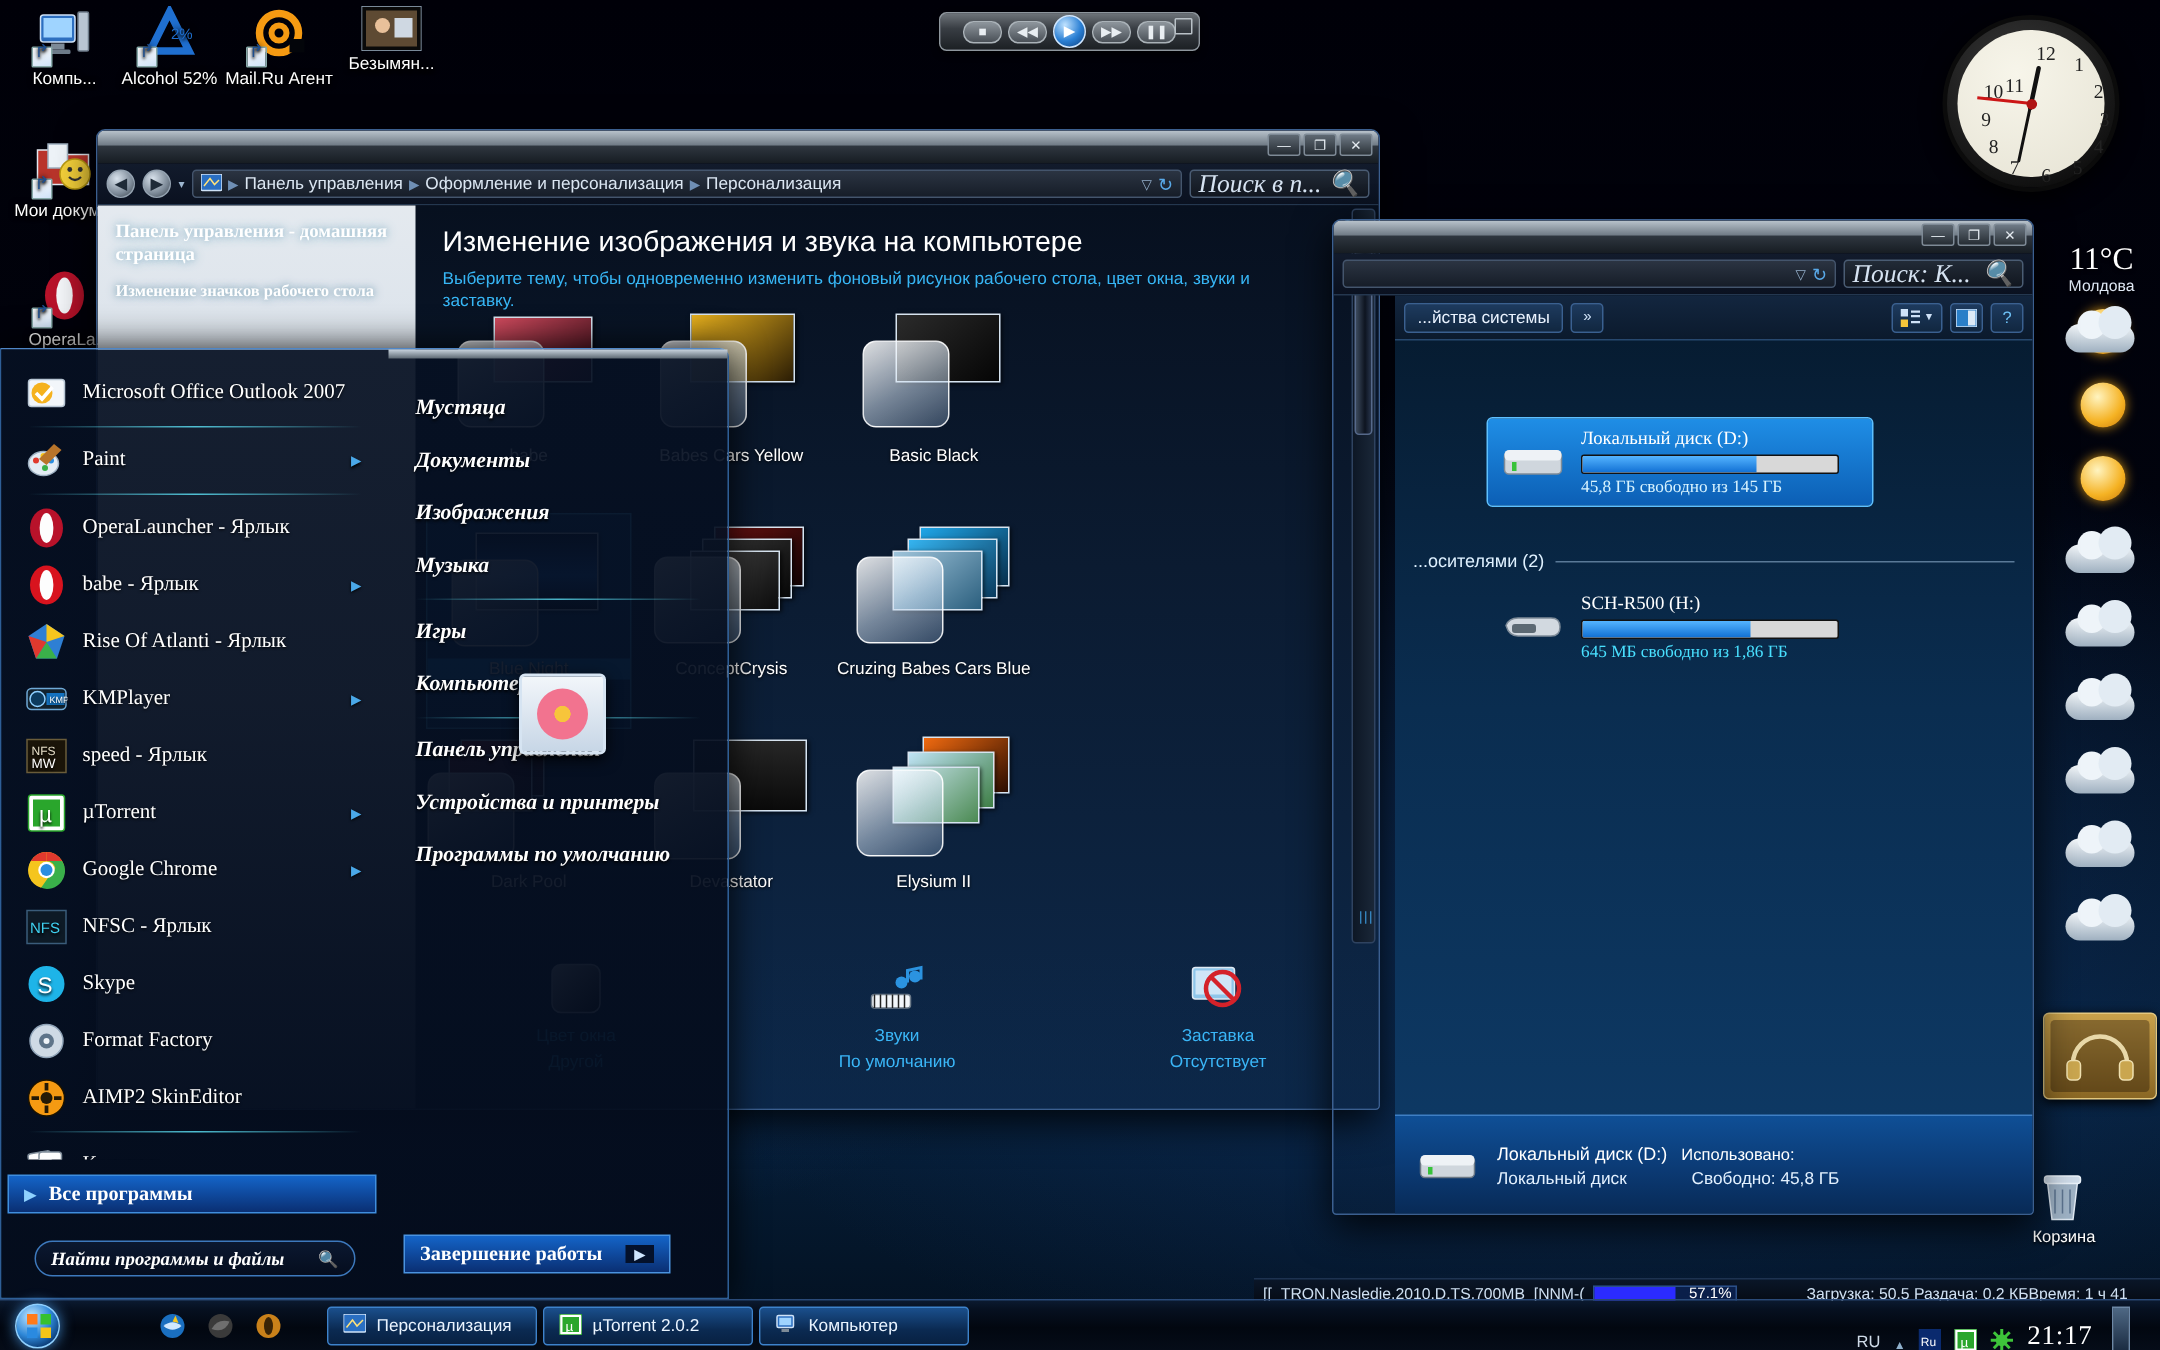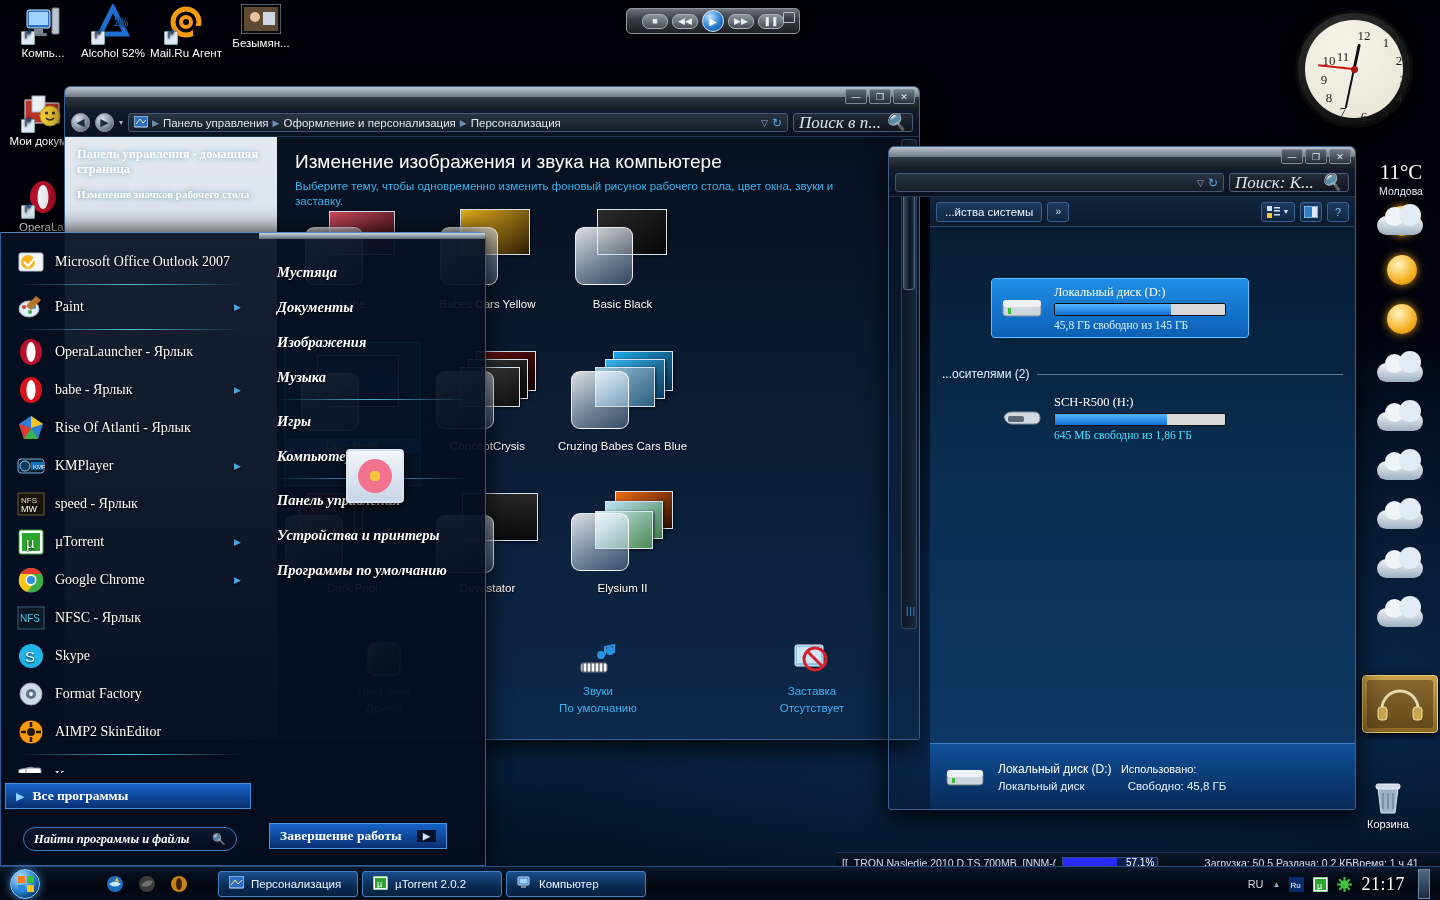--- a/index.html
+++ b/index.html
@@ -64,21 +64,21 @@
     border-radius:50%; background:#eef4f9; }
   .wx-cloud:after { content:""; position:absolute; left:22px; top:-12px; width:22px; height:22px;
     border-radius:50%; background:#e2ebf3; }
 
   #feed-gadget { position:absolute; left:1362px; top:675px; width:76px; height:58px;
     background:linear-gradient(180deg,#c9a14b,#8a6724); border:1px solid #e3c77e; border-radius:4px;
     box-shadow:0 2px 8px #000; }
   #feed-inner { position:absolute; inset:4px; background:rgba(20,10,0,.35); border-radius:3px;
     display:flex; align-items:center; justify-content:center; }
 
-  #recycle-bin { position:absolute; left:1355px; top:780px; width:66px; text-align:center;
+  #recycle-bin { position:absolute; left:1355px; top:780px; width:66px; 
     font-size:11px; text-shadow:0 1px 2px #000; }
 
   
   .win { position:absolute; border:1px solid #3b5f8f; border-radius:6px 6px 3px 3px;
     box-shadow:0 8px 26px rgba(0,0,0,.85); overflow:hidden; }
   .titlebar { height:22px; background:linear-gradient(180deg,#b9c3cc,#6f7a85 45%,#2f3740 46%,#161c22);
     display:flex; align-items:flex-start; justify-content:flex-end; padding:2px 4px 0 0; }
   .wbtn { width:22px; height:15px; margin-left:2px; border:1px solid #7e8a96; border-radius:2px;
     background:linear-gradient(180deg,#5e6872,#262d34); color:#e7edf3; font-size:9px;
     display:flex; align-items:center; justify-content:center; }
@@ -242,22 +242,22 @@
   #orb .q2 { position:absolute; left:16px; top:6px; width:7px; height:7px; background:#36c12e; }
   #orb .q3 { position:absolute; left:7px; top:15px; width:7px; height:7px; background:#2a8ae0; }
   #orb .q4 { position:absolute; left:16px; top:15px; width:7px; height:7px; background:#f5c517; }
   #quicklaunch { display:flex; align-items:center; gap:14px; margin-left:58px; }
   .ql { width:18px; height:18px; border-radius:50%; }
   #tasks { display:flex; align-items:center; gap:4px; margin-left:30px; }
   .task { height:26px; min-width:140px; padding:0 10px; display:flex; align-items:center; gap:7px;
     background:linear-gradient(180deg,#1a4f8c,#0b2a52 60%,#082142); border:1px solid #3d82cb;
     border-radius:3px; font-size:11.5px; color:#eaf4ff; }
   .task .ti { width:15px; height:15px; flex:none; }
-  #tray { position:absolute; right:0; top:0; height:34px; display:flex; align-items:center;
-    gap:9px; padding-right:10px; }
+  #tray { position:absolute; right:0; top:0; height:34px; display:flex; align-items:flex-end;
+    gap:9px; padding-right:20px; }
   #tray .lang { font-size:11px; color:#cfdbe8; }
   .tr-ico { width:15px; height:15px; }
   #clock-text { font-family:"Liberation Serif", serif; font-size:18px; color:#fff; letter-spacing:.5px; }
   #show-desktop { width:12px; height:30px; background:linear-gradient(180deg,#4e6884,#1b2c42);
     border:1px solid #6d88a6; margin-left:4px; }
 </style>
 </head>
 <body>
 
 <div class="desk-ico" style="left:0px;top:4px;">

